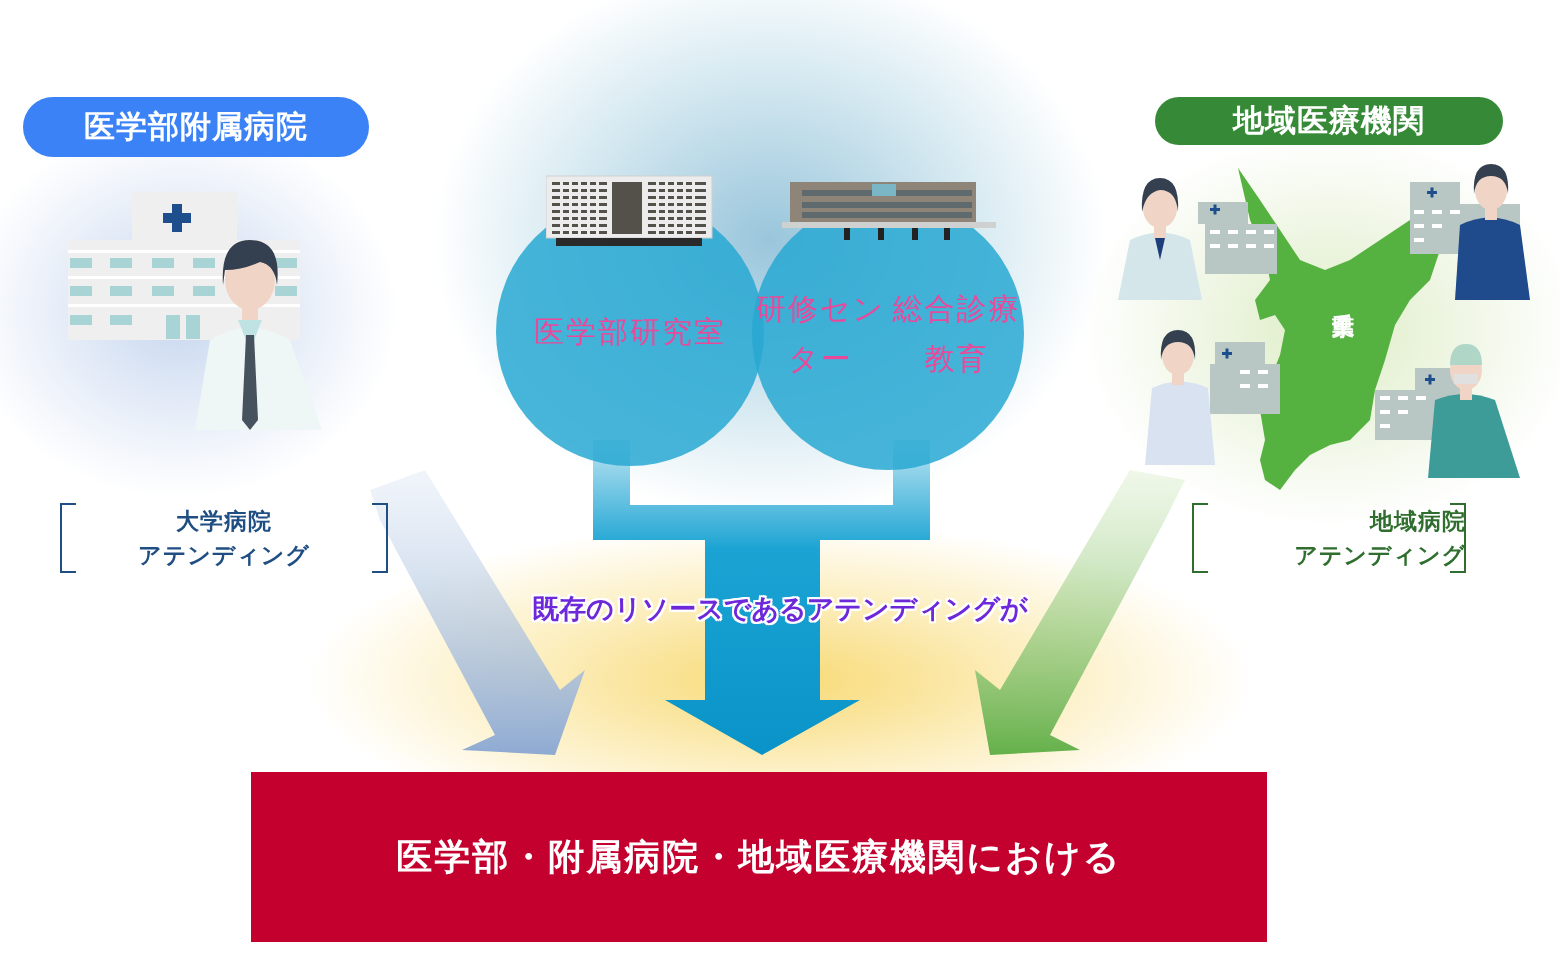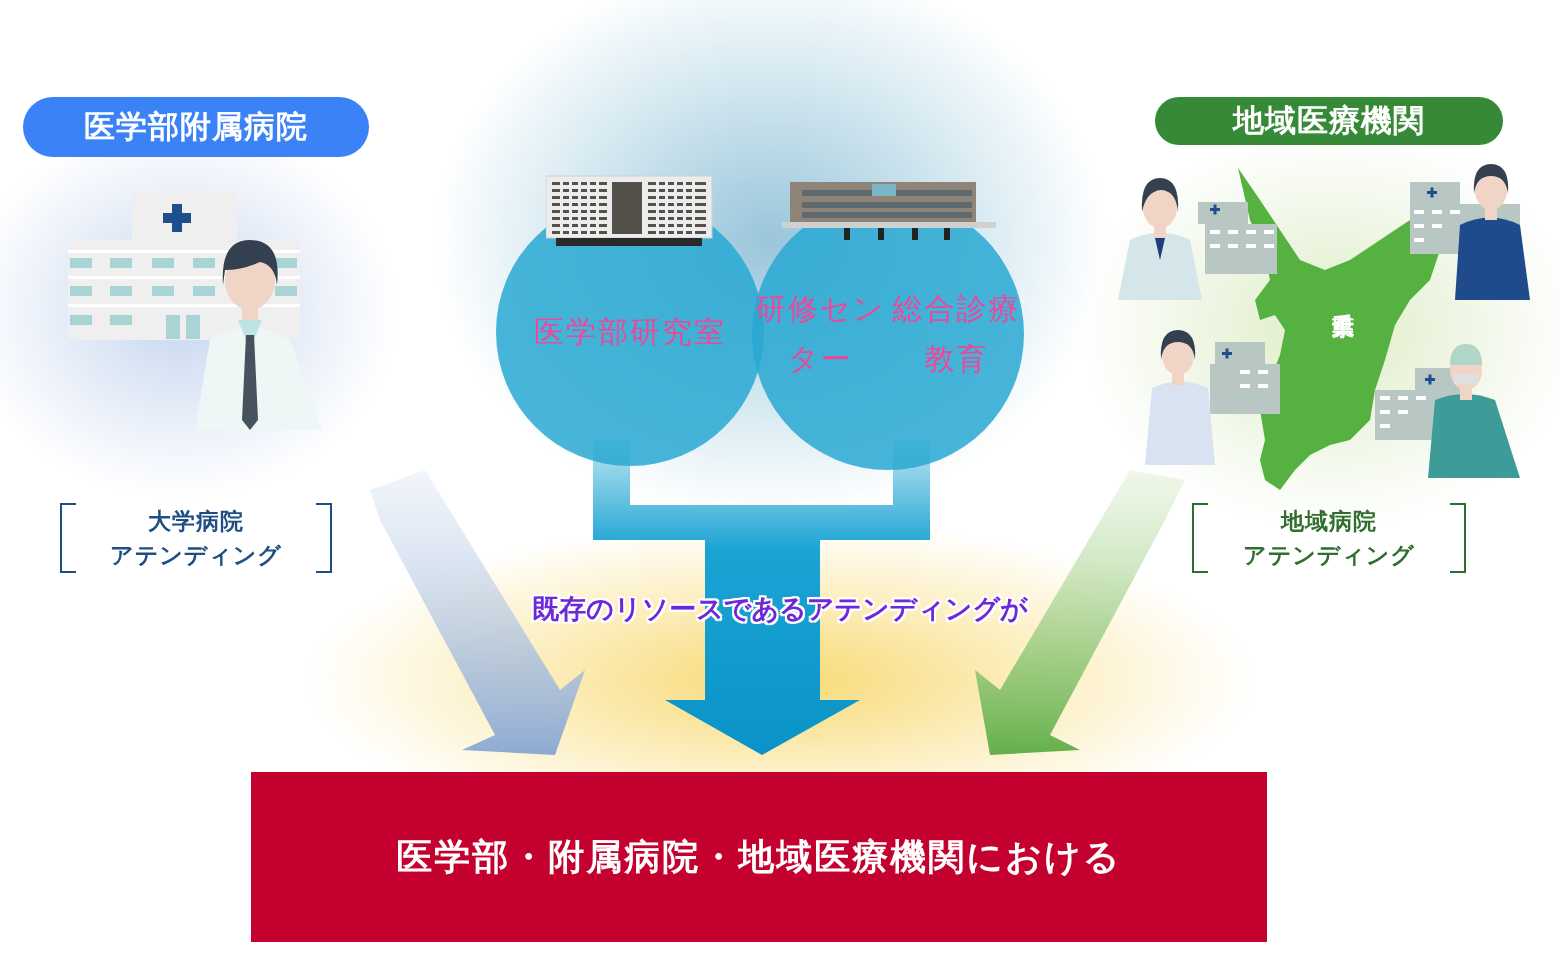--- a/index.html
+++ b/index.html
@@ -122,21 +122,21 @@
   </g>
 
   <path d="M135,240 L150,150 Q190,125 230,150 L262,240 Z" fill="#eef6f6"></path>
   <path d="M178,130 L190,160 L202,130 Z" fill="#bfe3e3"></path>
   <path d="M186,145 L194,145 L198,230 L190,240 L182,230 Z" fill="#46525d"></path>
   <rect x="182" y="105" width="16" height="25" fill="#f0d5c6"></rect>
   <ellipse cx="190" cy="90" rx="25" ry="30" fill="#f0d5c6"></ellipse>
   <path d="M163,95 Q160,50 190,50 Q222,50 217,95 Q215,75 200,72 Q182,80 165,80 Z" fill="#344050"></path>
 </svg>
 
-<div class="bracket-box bb-blue" style="left:60px;top:503px;width:272px;height:70px;">
+<div class="bracket-box bb-blue" style="left:60px;top:503px;width:328px;height:70px;">
   <span class="br l"></span>
   <span class="br r"></span>
   <span>大学病院</span>
   <span>アテンディング</span>
 </div>
 
 <div class="circle" style="left:496px;top:198px;width:268px;height:268px;">
   <span>医学部</span>
   <span>研究室</span>
 </div>
@@ -294,21 +294,21 @@
   <g>
     <path d="M318,318 L325,240 Q355,228 385,240 L410,318 Z" fill="#3d9c98"></path>
     <rect x="350" y="220" width="12" height="20" fill="#f0d5c6"></rect>
     <ellipse cx="356" cy="210" rx="16" ry="20" fill="#f0d5c6"></ellipse>
     <path d="M340,205 Q340,184 356,184 Q372,184 372,205 Z" fill="#b0d6c8"></path>
     <rect x="344" y="214" width="24" height="10" fill="#e0e0e0"></rect>
   </g>
 </svg>
 <div class="chiba-label" style="left:1328px;top:296px;">千葉県</div>
 
-<div class="bracket-box bb-green" style="left:1192px;top:503px;width:274px;height:70px;">
+<div class="bracket-box bb-green" style="left:1192px;top:503px;width:274px;height:70px;align-items:flex-end;">
   <span class="br l"></span>
   <span class="br r"></span>
   <span>地域病院</span>
   <span>アテンディング</span>
 </div>
 
 <div class="redbox">
   <div>医学部・附属病院・地域医療機関における</div>
 </div>
 

